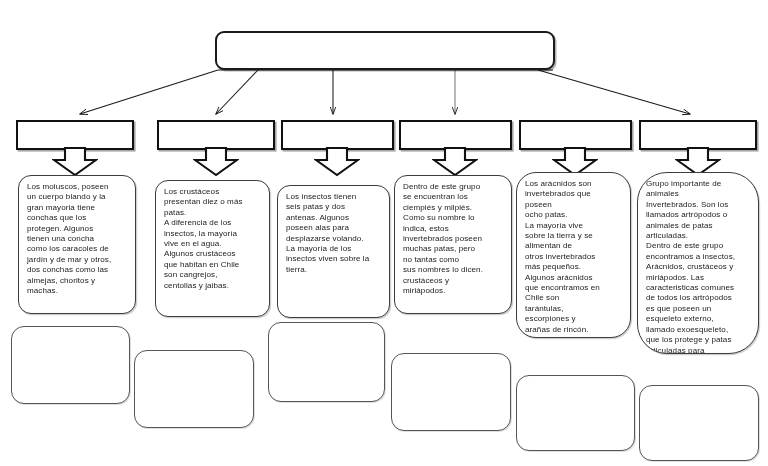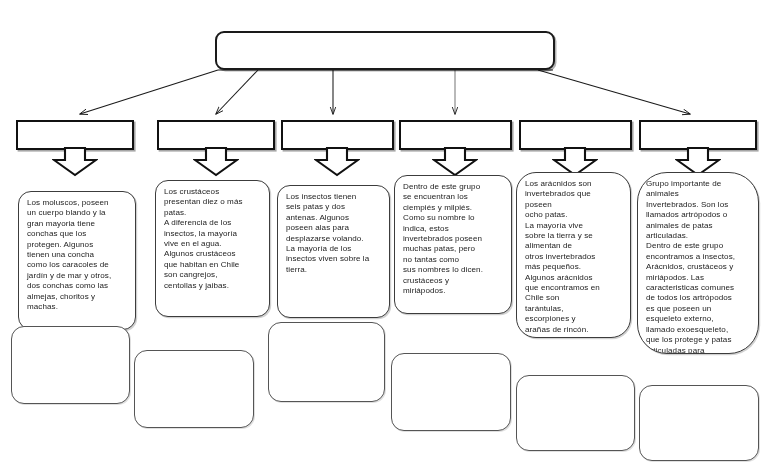--- a/index.html
+++ b/index.html
@@ -140,21 +140,21 @@
   <svg class="block-arrow" style="left:432px; top:147px;" width="46" height="30" viewBox="0 0 46 30" xmlns="http://www.w3.org/2000/svg">
     <path d="M13,1 L33,1 L33,13 L44,13 L23,28 L2,13 L13,13 Z" fill="#ffffff" stroke="#111111" stroke-width="2.1" stroke-linejoin="miter"></path>
   </svg>
   <svg class="block-arrow" style="left:552px; top:147px;" width="46" height="30" viewBox="0 0 46 30" xmlns="http://www.w3.org/2000/svg">
     <path d="M13,1 L33,1 L33,13 L44,13 L23,28 L2,13 L13,13 Z" fill="#ffffff" stroke="#111111" stroke-width="2.1" stroke-linejoin="miter"></path>
   </svg>
   <svg class="block-arrow" style="left:675px; top:147px;" width="46" height="30" viewBox="0 0 46 30" xmlns="http://www.w3.org/2000/svg">
     <path d="M13,1 L33,1 L33,13 L44,13 L23,28 L2,13 L13,13 Z" fill="#ffffff" stroke="#111111" stroke-width="2.1" stroke-linejoin="miter"></path>
   </svg>
 
-  <div class="desc-card" style="left:18px; top:175px; width:118px; height:139px;margin-top:16px;">
+  <div class="desc-card" style="left:18px; top:175px; width:118px; height:139px;">
     <div class="body">Los moluscos, poseen
 un cuerpo blando y la
 gran mayoria tiene
 conchas que los
 protegen. Algunos
 tienen una concha
 como los caracoles de
 jardín y de mar y otros,
 dos conchas como las
 almejas, choritos y

